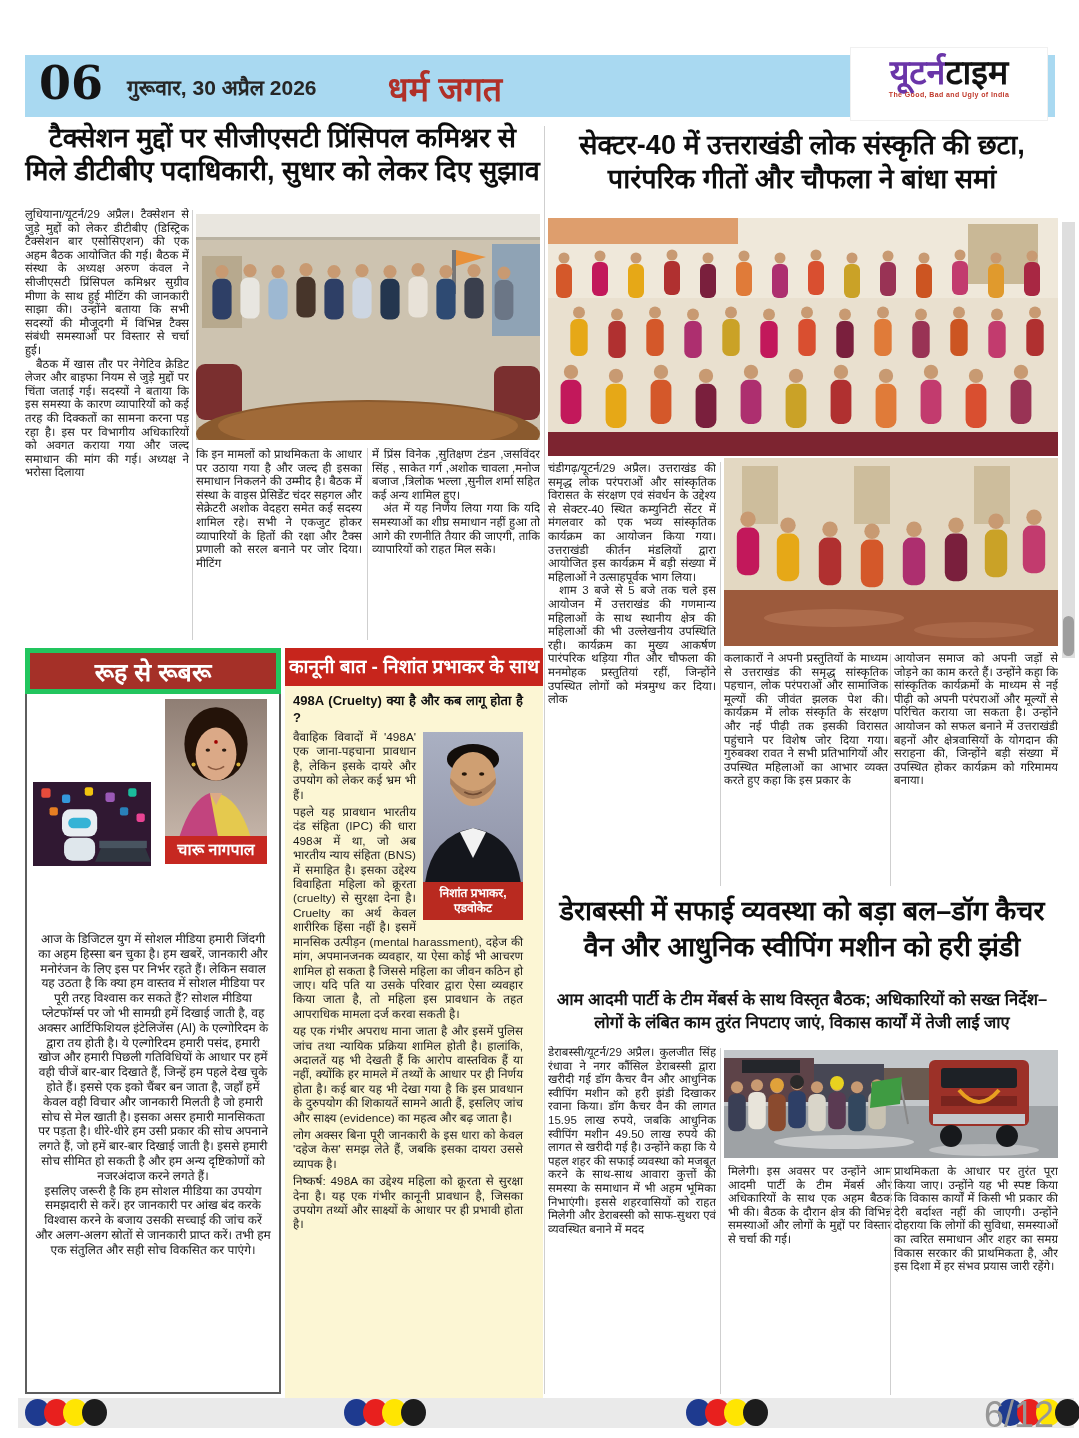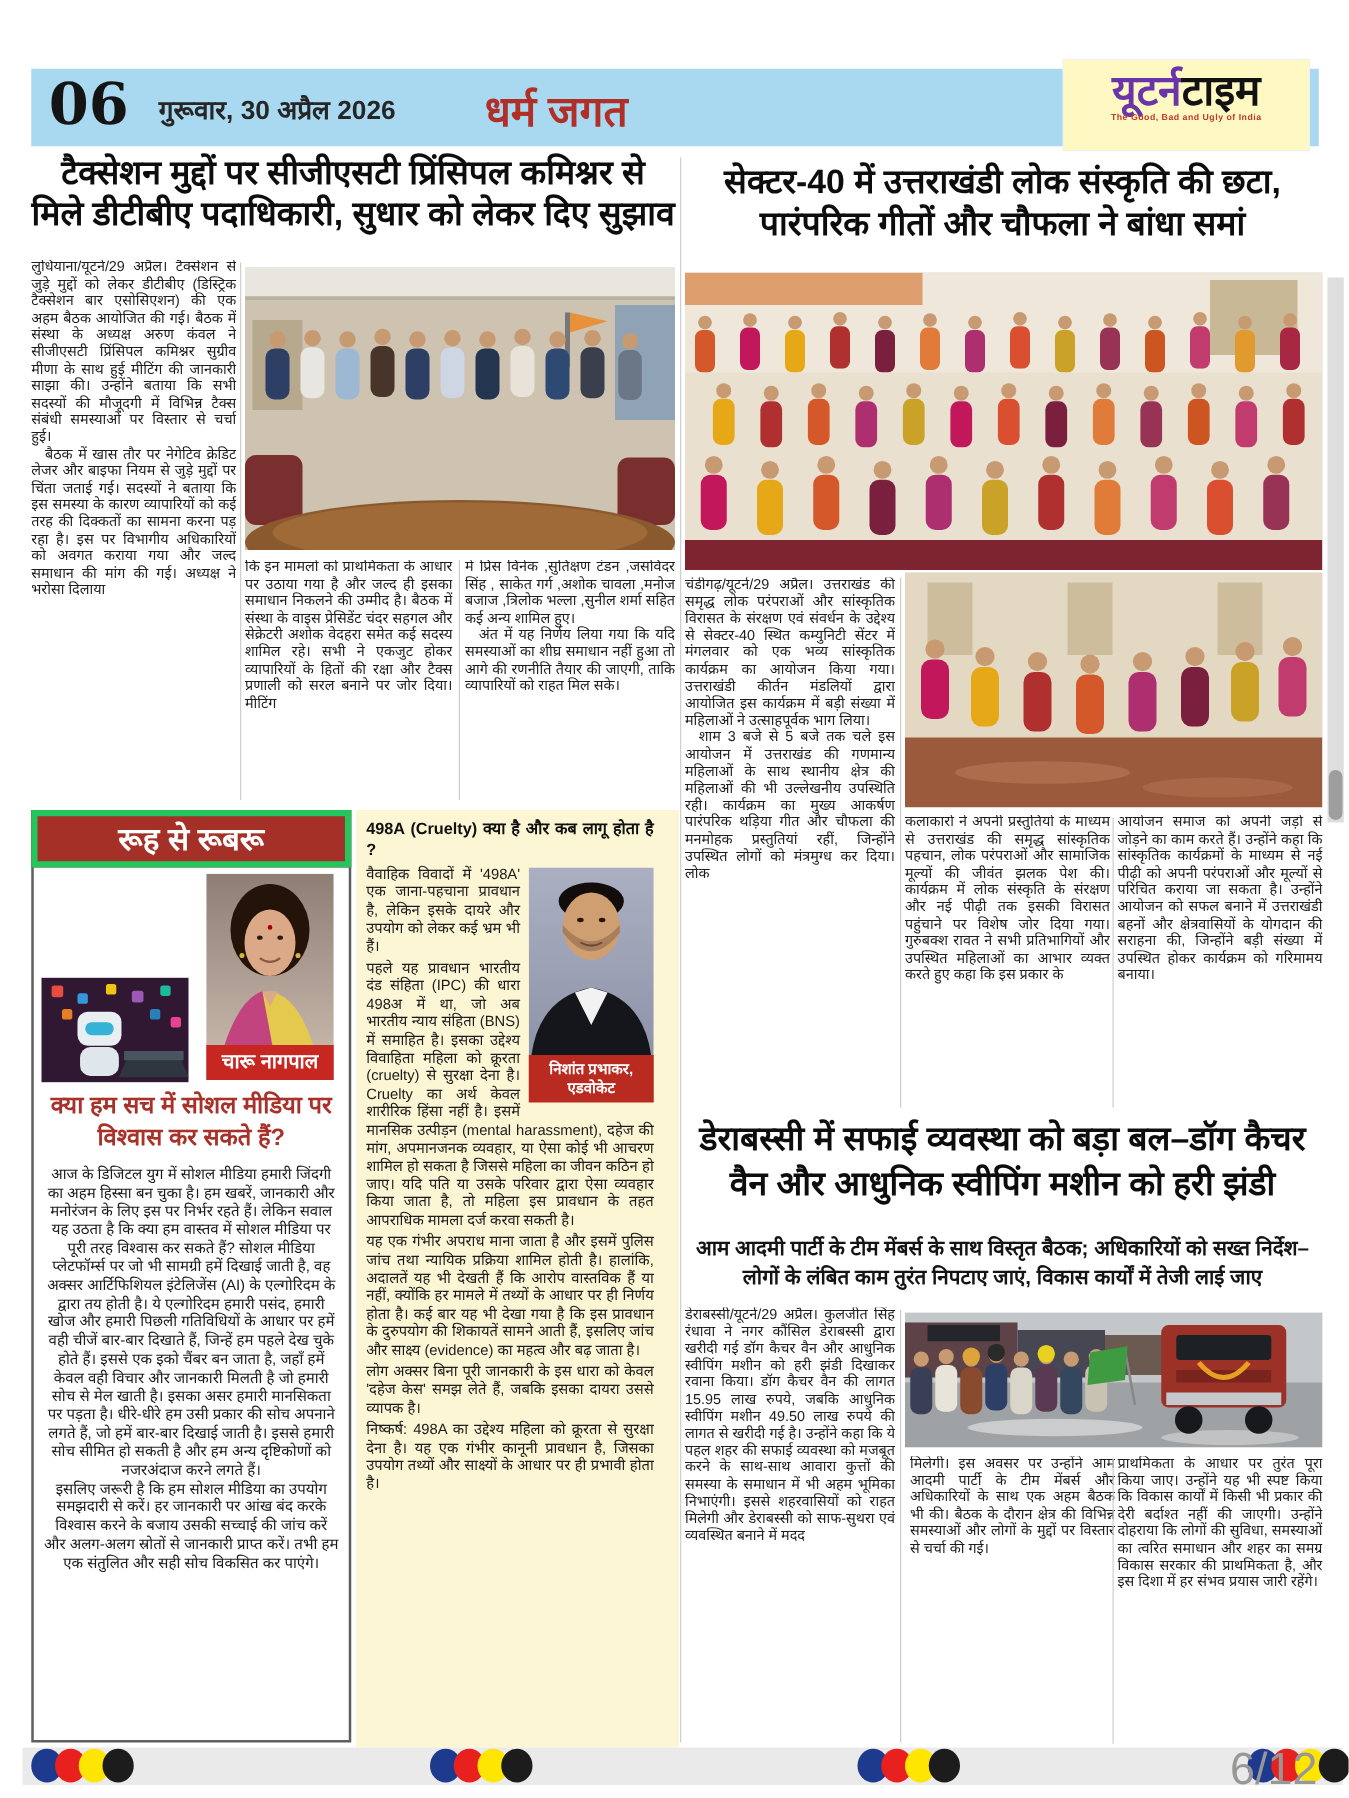--- a/index.html
+++ b/index.html
@@ -5,21 +5,21 @@
   html,body{margin:0;padding:0;background:#ffffff;}
   .page{position:relative;width:1079px;height:1438px;background:#fff;overflow:hidden;
         font-family:"Liberation Sans","DejaVu Sans",sans-serif;color:#1c1c1c;}
   
   .header{position:absolute;left:25px;top:55px;width:1030px;height:62px;background:#a9d9f1;}
   .pagenum{position:absolute;left:14px;top:1px;font-family:"DejaVu Serif","Liberation Serif",serif;
            font-size:46px;font-weight:700;color:#141414;}
   .hdate{position:absolute;left:102px;top:18px;font-size:21px;font-weight:700;color:#262626;}
   .hsection{position:absolute;left:0;right:190px;top:10px;text-align:center;
             font-size:34px;font-weight:800;color:#b03028;}
-  .logo{position:absolute;right:8px;top:-7px;width:196px;height:72px;background:#fef9c3;text-align:center;
+  .logo{position:absolute;right:8px;top:-7px;width:196px;height:72px;background:#ffffff;text-align:center;
         box-shadow:0 0 0 1px #f0f0f0;}
   .logo .l1{color:#6a35a8;font-size:34px;font-weight:800;}
   .logo .l2{color:#121212;font-size:34px;font-weight:800;}
   .logo .tg{display:block;font-size:7px;color:#c0392b;font-weight:700;margin-top:-3px;letter-spacing:.4px;}
   
   .headline{position:absolute;text-align:center;font-weight:800;color:#0d0d0d;}
   .hl-tax{left:25px;top:122px;width:515px;height:84px;font-size:27px;line-height:33px;}
   .hl-cul{left:548px;top:128px;width:508px;height:84px;font-size:27px;line-height:34px;}
   .hl-der{left:548px;top:893px;width:508px;height:80px;font-size:27px;line-height:36px;}
   .subhead{position:absolute;left:548px;top:988px;width:508px;height:52px;text-align:center;
@@ -263,28 +263,28 @@
         <rect x="100" y="30" width="8" height="8" rx="2" fill="#e84393"></rect>
         <rect x="28" y="26" width="34" height="26" rx="8" fill="#e8eef2"></rect>
         <rect x="34" y="34" width="22" height="10" rx="5" fill="#35b3d6"></rect>
         <rect x="30" y="53" width="30" height="22" rx="8" fill="#dfe7ec"></rect>
         <polygon points="66,62 108,62 114,76 60,76" fill="#2f3640"></polygon>
         <rect x="64" y="56" width="46" height="7" fill="#485460"></rect>
       </svg>
     </div>
 
     <div class="ruhauthor">चारू नागपाल</div>
-    <div class="ruhq">क्या हम सच में सोशल मीडिया पर विश्वास कर सकते हैं?</div>
     <div class="ruhbody">
       <p>आज के डिजिटल युग में सोशल मीडिया हमारी जिंदगी का अहम हिस्सा बन चुका है। हम खबरें, जानकारी और मनोरंजन के लिए इस पर निर्भर रहते हैं। लेकिन सवाल यह उठता है कि क्या हम वास्तव में सोशल मीडिया पर पूरी तरह विश्वास कर सकते हैं? सोशल मीडिया प्लेटफॉर्म्स पर जो भी सामग्री हमें दिखाई जाती है, वह अक्सर आर्टिफिशियल इंटेलिजेंस (AI) के एल्गोरिदम के द्वारा तय होती है। ये एल्गोरिदम हमारी पसंद, हमारी खोज और हमारी पिछली गतिविधियों के आधार पर हमें वही चीजें बार-बार दिखाते हैं, जिन्हें हम पहले देख चुके होते हैं। इससे एक इको चैंबर बन जाता है, जहाँ हमें केवल वही विचार और जानकारी मिलती है जो हमारी सोच से मेल खाती है। इसका असर हमारी मानसिकता पर पड़ता है। धीरे-धीरे हम उसी प्रकार की सोच अपनाने लगते हैं, जो हमें बार-बार दिखाई जाती है। इससे हमारी सोच सीमित हो सकती है और हम अन्य दृष्टिकोणों को नजरअंदाज करने लगते हैं।</p>
       <p>इसलिए जरूरी है कि हम सोशल मीडिया का उपयोग समझदारी से करें। हर जानकारी पर आंख बंद करके विश्वास करने के बजाय उसकी सच्चाई की जांच करें और अलग-अलग स्रोतों से जानकारी प्राप्त करें। तभी हम एक संतुलित और सही सोच विकसित कर पाएंगे।</p>
     </div>
   </div>
 
   <div class="legalbox">
+    <div class="legalhead">कानूनी बात - निशांत प्रभाकर के साथ</div>
     <div class="legalbody">
       <div class="legalq">498A (Cruelty) क्या है और कब लागू होता है ?</div>
       <div class="advfloat">
         <div class="advphoto photo" style="position:relative;">
           <svg viewBox="0 0 92 150" preserveAspectRatio="none">
             <defs>
               <linearGradient id="abg" x1="0" y1="0" x2="0" y2="1">
                 <stop offset="0" stop-color="#aab0c2"></stop>
                   <stop offset="1" stop-color="#8f93a8"></stop>
               </linearGradient>

